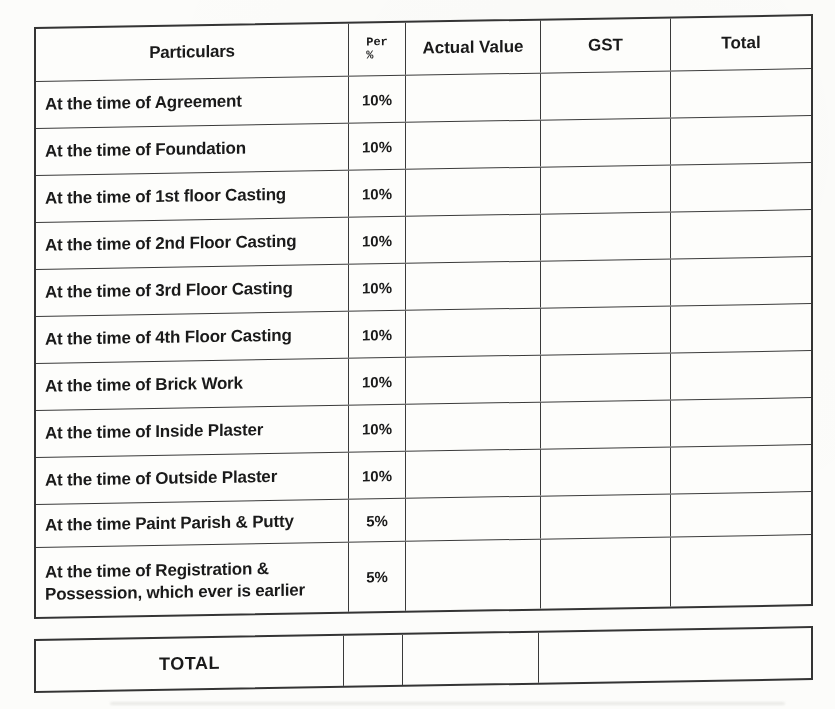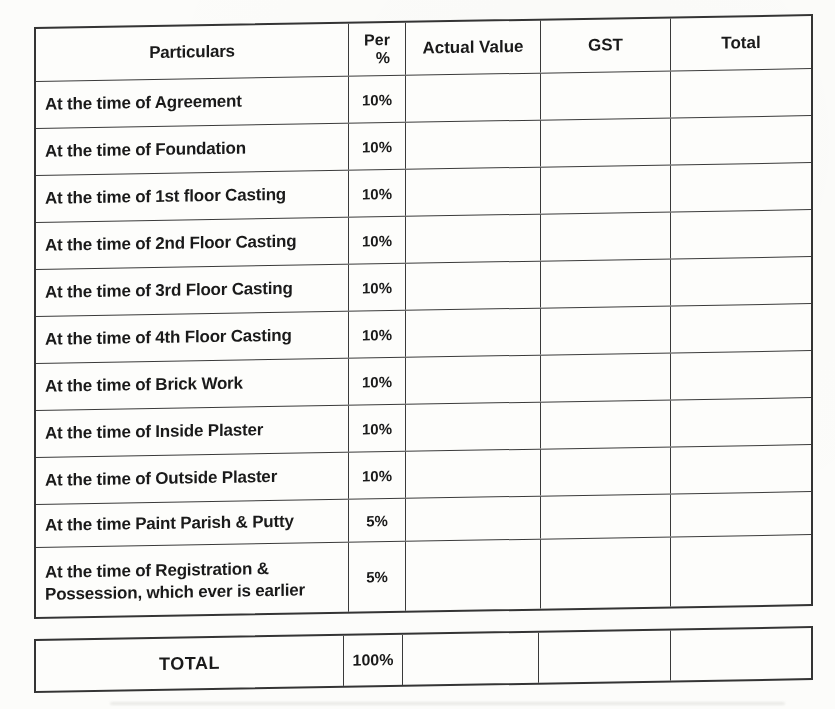--- a/index.html
+++ b/index.html
@@ -46,21 +46,21 @@
     overflow: hidden;
   }
   .cell + .cell { border-left: 1.5px solid #3a3a3a; }
   .cell.p {
     justify-content: flex-start;
     padding-left: 9px;
     font-size: 17px;
     letter-spacing: -0.2px;
   }
   .hdr .cell { font-size: 17px; }
-  .hdr .cell.pct { font-size: 16px; line-height: 1.1; white-space: pre-line; text-align: right; }
+  .hdr .cell.pct { font-size: 12px; line-height: 1.1; white-space: pre-line; text-align: left; font-family: Liberation Mono, monospace; }
   .hdr .cell.p { justify-content: center; padding-left: 0; }
   .r11 .cell.p { white-space: pre-line; line-height: 1.25; padding-top: 2px; }
   
   .tbl.total { margin-top: 20px; }
   .tbl.total .row {
     grid-template-columns: 307px 59px 136px 132px 137px;
     height: 50px; border-top: none;
   }
   .tbl.total .cell.p {
     justify-content: center; padding-left: 0;
@@ -176,21 +176,20 @@
         <div class="cell pct">5%</div>
         <div class="cell"></div>
         <div class="cell"></div>
         <div class="cell"></div>
       </div>
     </div>
 
     <div class="tbl total">
       <div class="row">
         <div class="cell p">TOTAL</div>
-        <div class="cell pct">100%</div>
         <div class="cell"></div>
         <div class="cell"></div>
         <div class="cell"></div>
       </div>
     </div>
 
   </div>
   <div class="scan-smudge"></div>
 </div>
 

